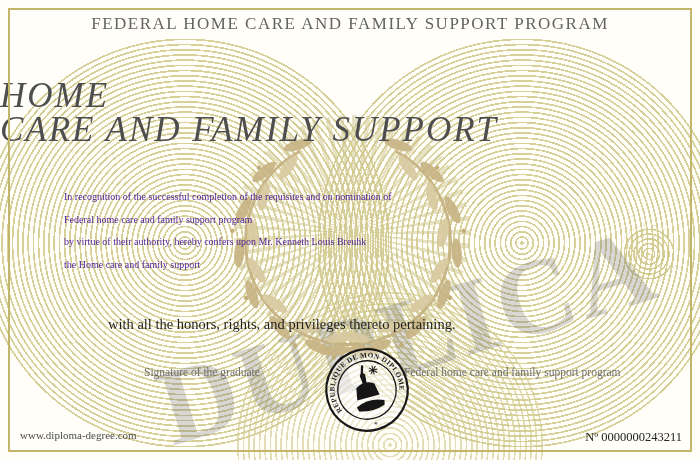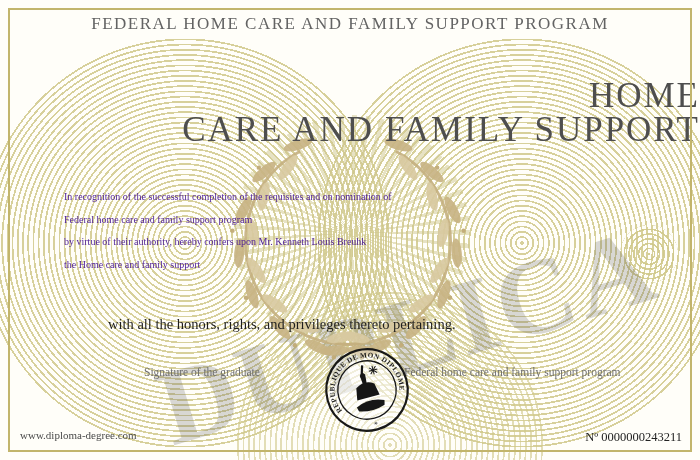--- a/index.html
+++ b/index.html
@@ -43,22 +43,22 @@
     white-space:nowrap;
   }
   
   #wreath-svg{ position:absolute; left:230px; top:120px; width:236px; height:244px; z-index:4; }
   
   .header-text{
     position:absolute; top:14px; left:0; right:0; z-index:6;
     text-align:center; font-size:17px; letter-spacing:1.5px; color:#636363;
   }
   .title-block{
-    position:absolute; top:79px; left:0; right:0; z-index:6;
-    text-align:right; font-size:35px; line-height:34px; letter-spacing:2px; color:#4e4e4e;
+    position:absolute; top:79px; left:0; right:12px; z-index:6;
+    text-align:left; font-size:35px; line-height:34px; letter-spacing:2px; color:#4e4e4e;font-style:italic;
   }
   .body-text{
     position:absolute; left:64px; top:186px; width:570px; z-index:6;
     font-size:10px; line-height:22.5px; color:#4c1d95;
   }
   .closing{
     position:absolute; left:108px; top:316px; z-index:6;
     font-size:14.5px; color:#1e1e1e;font-family:Liberation Serif, serif;
   }
   .sig-label{ position:absolute; left:144px; top:366px; z-index:6; font-size:11.5px; color:#6e6e6e; }

